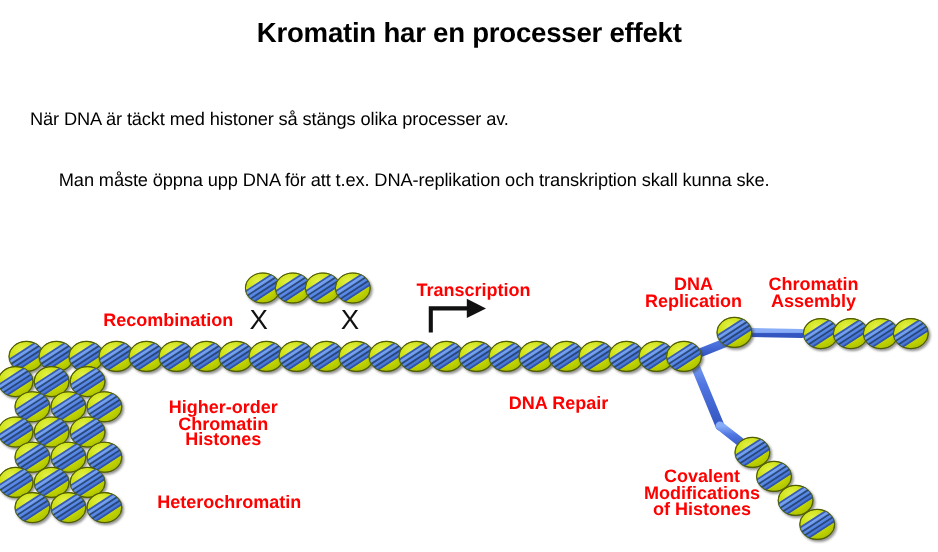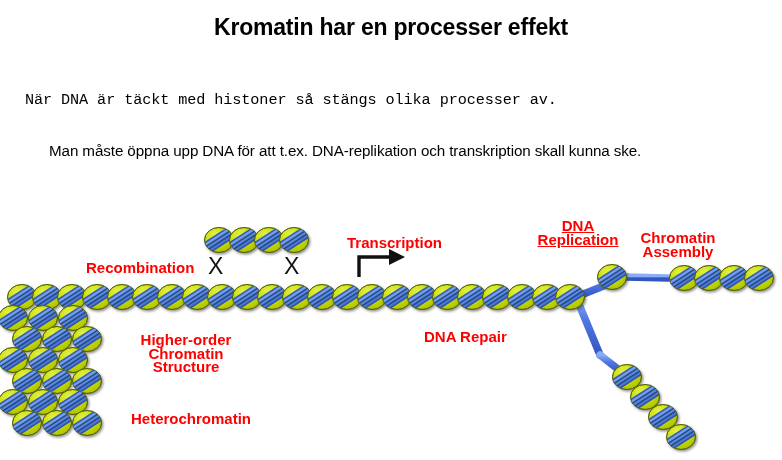--- a/index.html
+++ b/index.html
@@ -32,21 +32,21 @@
   }
   .body-line {
     position: absolute;
     left: 25px;
     font-family: "Liberation Sans", sans-serif;
     font-size: 15.2px;
     color: #000000;
     white-space: nowrap;
     letter-spacing: -0.1px;
   }
-  #body-line-1 { top: 91px; font-family: Liberation Mono, monospace; }
+  #body-line-1 { top: 91px; }
   #body-line-2 { top: 142px; margin-left: 24px; }
 
   
   #diagram {
     position: absolute;
     left: 0;
     top: 205px;
     width: 782px;
     height: 255px;
   }
@@ -220,28 +220,31 @@
   </svg>
 
   <div class="diag-label single" style="left:86px; top:56px;">Recombination</div>
 
   <div class="x-mark" style="left:208px; top:50px;">X</div>
 
   <div class="x-mark" style="left:284px; top:50px;">X</div>
 
   <div class="diag-label single" style="left:347px; top:31px;">Transcription</div>
 
-  <div class="diag-label" style="left:533px; top:14px; width:90px;text-decoration:underline;">DNA
+  <div class="diag-label" style="left:533px; top:26px; width:90px;">DNA
 Replication</div>
 
   <div class="diag-label" style="left:628px; top:26px; width:100px;">Chromatin
 Assembly</div>
 
   <div class="diag-label single" style="left:424px; top:125px;">DNA Repair</div>
 
   <div class="diag-label" style="left:131px; top:128px; width:110px;">Higher-order
 Chromatin
-Structure</div>
+Histones</div>
 
   <div class="diag-label single" style="left:131px; top:207px;text-align:right;">Heterochromatin</div>
 
+  <div class="diag-label" style="left:525px; top:186px; width:120px;">Covalent
+Modifications
+of Histones</div>
 
 </div>
 
 </body></html>

